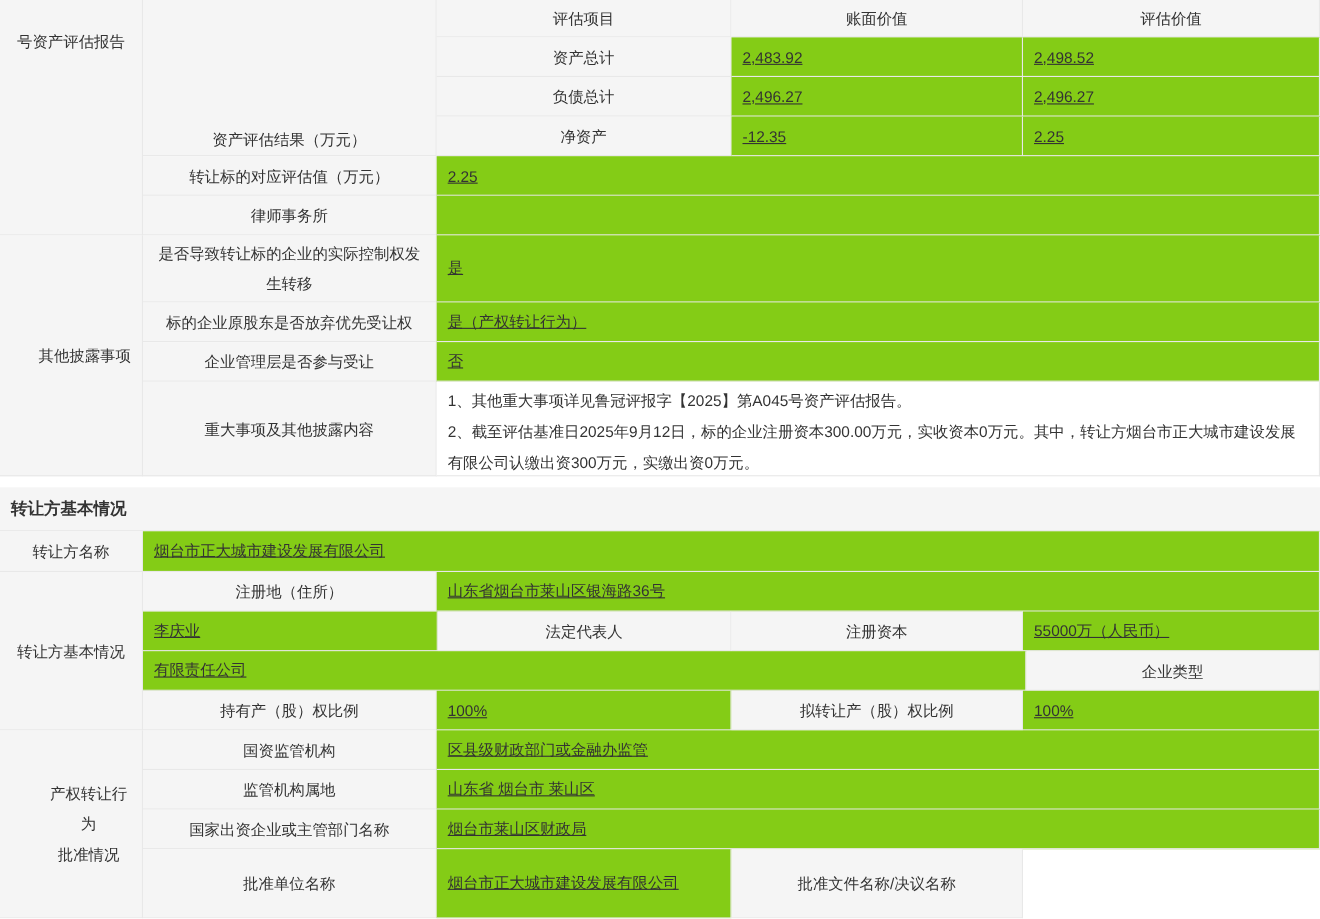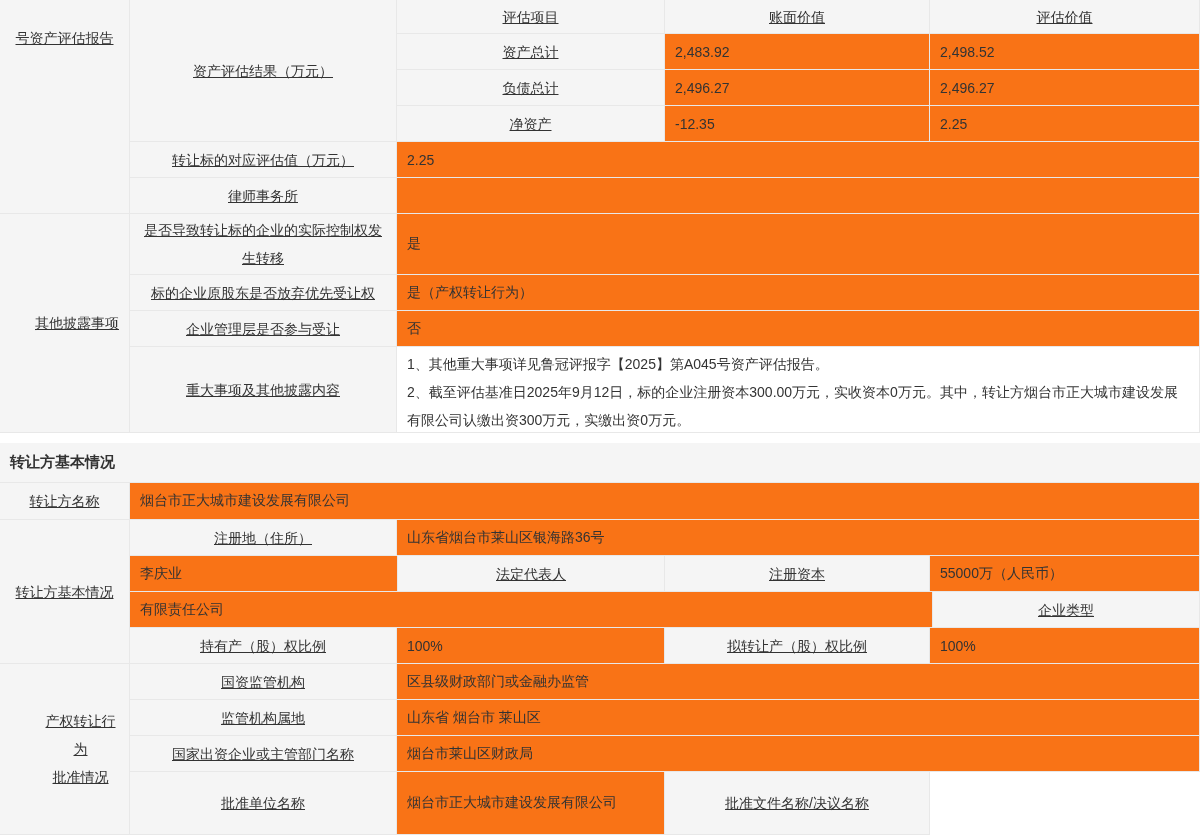--- a/index.html
+++ b/index.html
@@ -19,34 +19,33 @@
     display: flex;
     align-items: center;
     overflow: hidden;
   }
   .label {
     background: #f5f5f5;
     justify-content: center;
     text-align: center;
     padding: 0 10px;
     line-height: 28px;
-    text-decoration: underline;
-  }
-  .value { background: #f97316; padding: 0 10px; }
+  }
+  .value { background: #84cc16; padding: 0 10px; text-decoration: underline; }
   .group-top { align-items: flex-start; padding-top: 24px; }
   .multiline { line-height: 28px; }
   .para-cell { display: block; padding: 3px 10px; line-height: 28px; background:#fff; }
   
   .w130 { width: 130px; } .w267 { width: 267px; } .w268 { width: 268px; }
   .w265 { width: 265px; } .w270 { width: 270px; } .w803 { width: 803px; }
   .w1070 { width: 1070px; }
   
   .h34 { height: 34px; } .h36 { height: 36px; } .h37 { height: 37px; }
   .h61 { height: 61px; } .h63 { height: 63px; } .h86 { height: 86px; }
-  .h142 { height: 142px; } .h144 { height: 144px; } .h171 { height: 171px; padding-left: 42px; }
+  .h142 { height: 142px; align-items: flex-end; } .h144 { height: 144px; } .h171 { height: 171px; padding-left: 42px; }
   .h214 { height: 214px; } .h219 { height: 219px; justify-content: flex-end; }
   .gap-band { height: 10px; background: #fff; }
   .section-header {
     height: 40px;
     background: #f5f5f5;
     border-bottom: 1px solid #e8e8e8;
     display: flex;
     align-items: center;
     padding-left: 10px;
     font-weight: bold;

